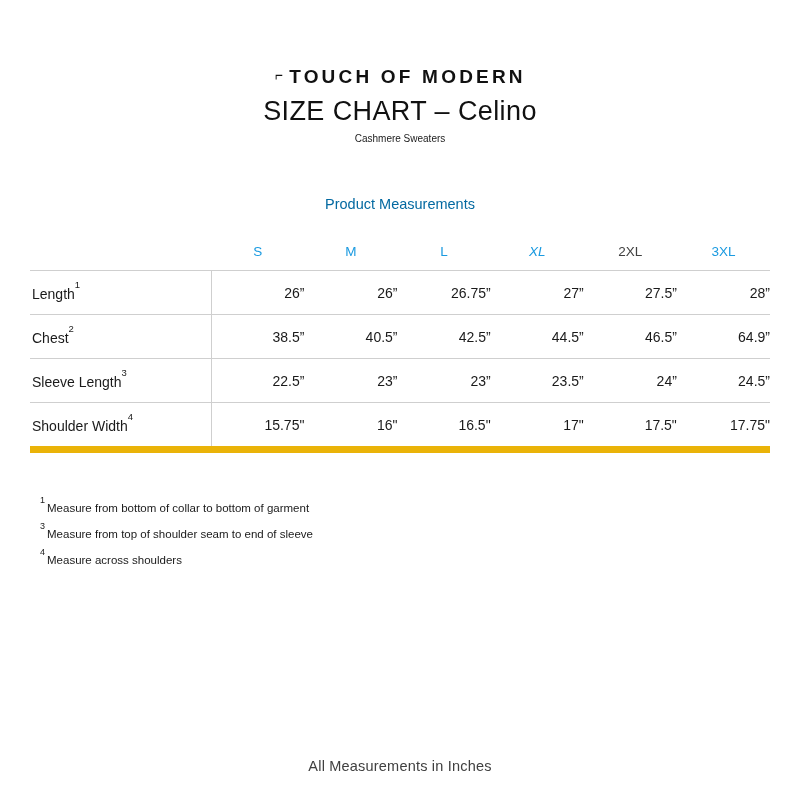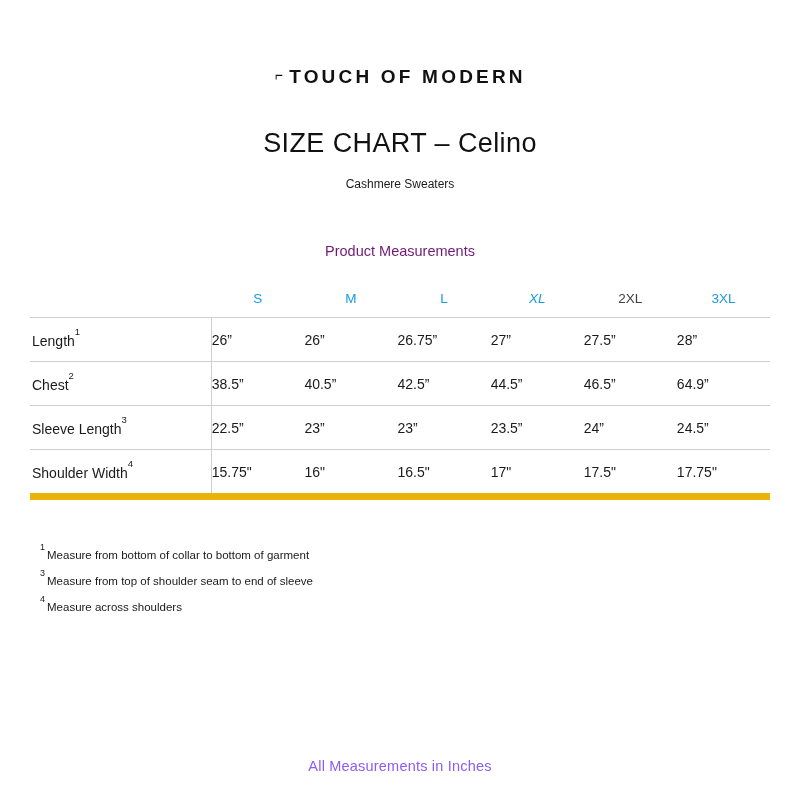--- a/index.html
+++ b/index.html
@@ -38,37 +38,37 @@
     top: -2px;
     margin-right: 5px;
     font-size: 17px;
     letter-spacing: 0;
     transform: scaleX(0.8);
   }
 
   
   .title {
     text-align: center;
-    margin-top: 40px;
+    margin-top: 8px;
     font-size: 27px;
     font-weight: normal;
     letter-spacing: 0.4px;
     color: #111111;
   }
   .subtitle {
     text-align: center;
-    margin-top: 18px;
-    font-size: 12px;
+    margin-top: 6px;
+    font-size: 10px;
     color: #1a1a1a;
   }
   .section-label {
     text-align: center;
     margin-top: 52px;
     font-size: 14.5px;
-    color: #701a75;
+    color: #0369a1;
   }
 
   
   .table-wrap {
     margin: 20px auto 0 auto;
     width: 740px;
   }
   table.size-table {
     width: 100%;
     border-collapse: collapse;
@@ -88,21 +88,21 @@
     border-bottom: 1px solid #cfcfcf;
   }
   .head-row th.rowhead {
     border-bottom: 1px solid #cfcfcf;
   }
   .body-row td {
     height: 43px;
     vertical-align: middle;
     font-size: 14px;
     color: #1a1a1a;
-    text-align: left;
+    text-align: right;
     border-bottom: 1px solid #cfcfcf;
   }
   .body-row td.rowhead {
     text-align: left;
     padding-left: 2px;
     border-right: 1px solid #cfcfcf;
   }
   .body-row:last-child td {
     border-bottom: 7px solid #eab308;
   }
@@ -128,21 +128,21 @@
   }
 
   
   .footer-note {
     position: absolute;
     top: 692px;
     left: 0;
     right: 0;
     text-align: center;
     font-size: 14.5px;
-    color: #8b5cf6;
+    color: #404040;
     letter-spacing: 0.2px;
   }
 </style>
 </head>
 <body>
 
 <div class="page">
 
   <div class="brand">
     <span class="mark">⌐</span><span>TOUCH OF MODERN</span>

